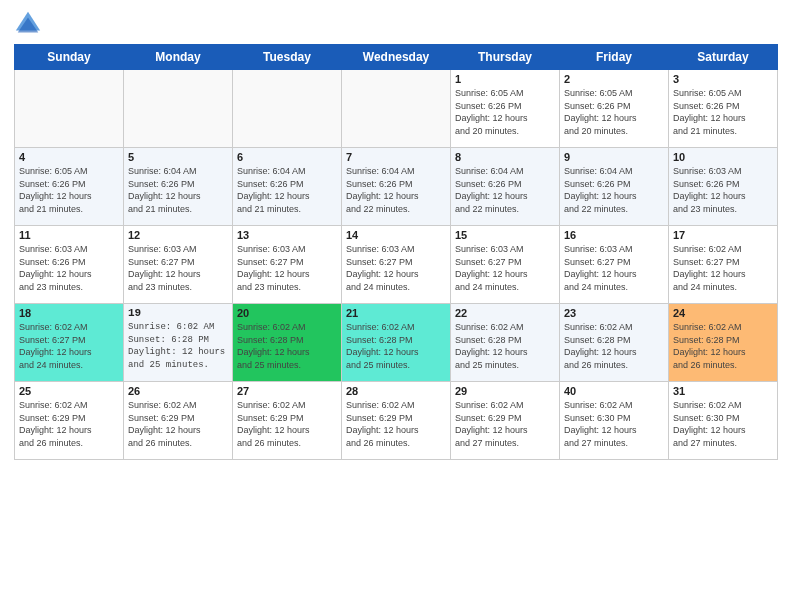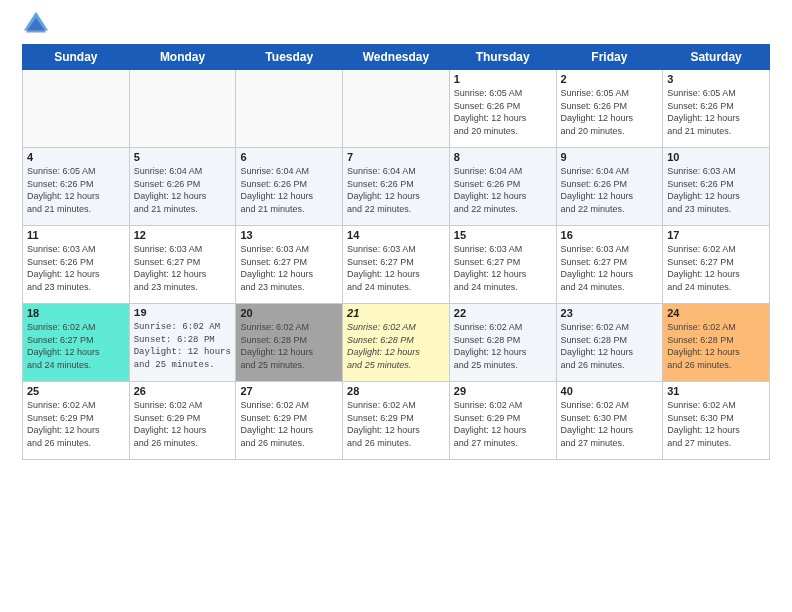--- a/index.html
+++ b/index.html
@@ -6,21 +6,21 @@
     body {
       width: 792px;
       height: 612px;
       font-family: Arial, sans-serif;
       background: #fff;
       overflow: hidden;
     }
     .page {
       width: 792px;
       height: 612px;
-      padding: 10px 22px;
+      padding: 10px 14px;
     }
     .header {
       display: flex;
       justify-content: space-between;
       align-items: flex-start;
       margin-bottom: 6px;
     }
     .logo {
       display: flex;
       align-items: center;
@@ -257,28 +257,28 @@
             <div class="day-info">Daylight: 12 hours</div>
             <div class="day-info">and 24 minutes.</div>
           </td>
           <td style="background-color: rgb(242, 246, 251); font-family: Liberation Mono, monospace;">
             <div class="day-num">19</div>
             <div class="day-info">Sunrise: 6:02 AM</div>
             <div class="day-info">Sunset: 6:28 PM</div>
             <div class="day-info">Daylight: 12 hours</div>
             <div class="day-info">and 25 minutes.</div>
           </td>
-          <td style="background-color: #a3a3a3;">
+          <td style="background-color: #22c55e;">
             <div class="day-num">20</div>
             <div class="day-info">Sunrise: 6:02 AM</div>
             <div class="day-info">Sunset: 6:28 PM</div>
             <div class="day-info">Daylight: 12 hours</div>
             <div class="day-info">and 25 minutes.</div>
           </td>
-          <td style="background-color: #fef9c3; font-style: italic;">
+          <td style="background-color: #5eead4;">
             <div class="day-num">21</div>
             <div class="day-info">Sunrise: 6:02 AM</div>
             <div class="day-info">Sunset: 6:28 PM</div>
             <div class="day-info">Daylight: 12 hours</div>
             <div class="day-info">and 25 minutes.</div>
           </td>
           <td style="background-color: rgb(242, 246, 251);">
             <div class="day-num">22</div>
             <div class="day-info">Sunrise: 6:02 AM</div>
             <div class="day-info">Sunset: 6:28 PM</div>

